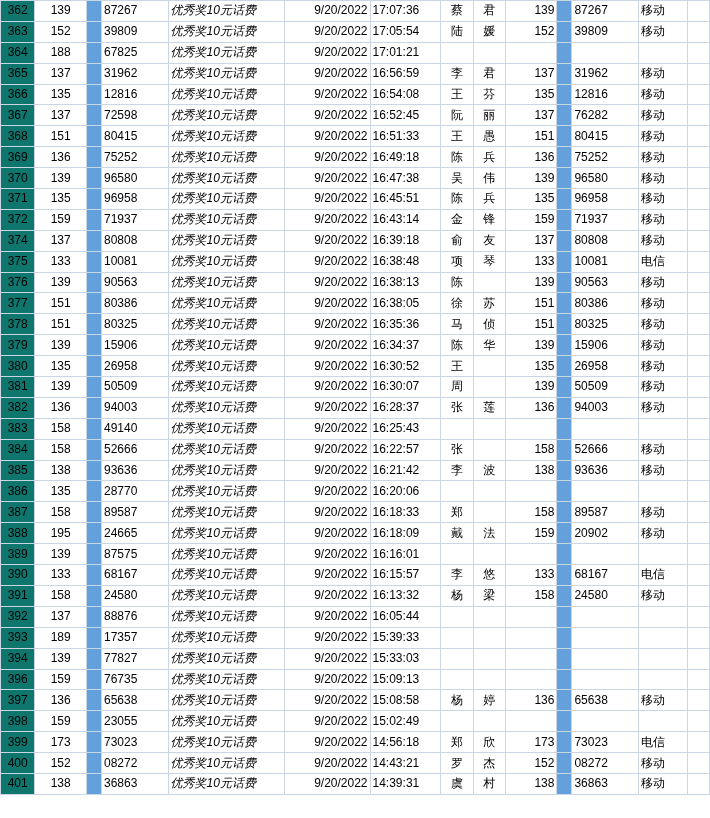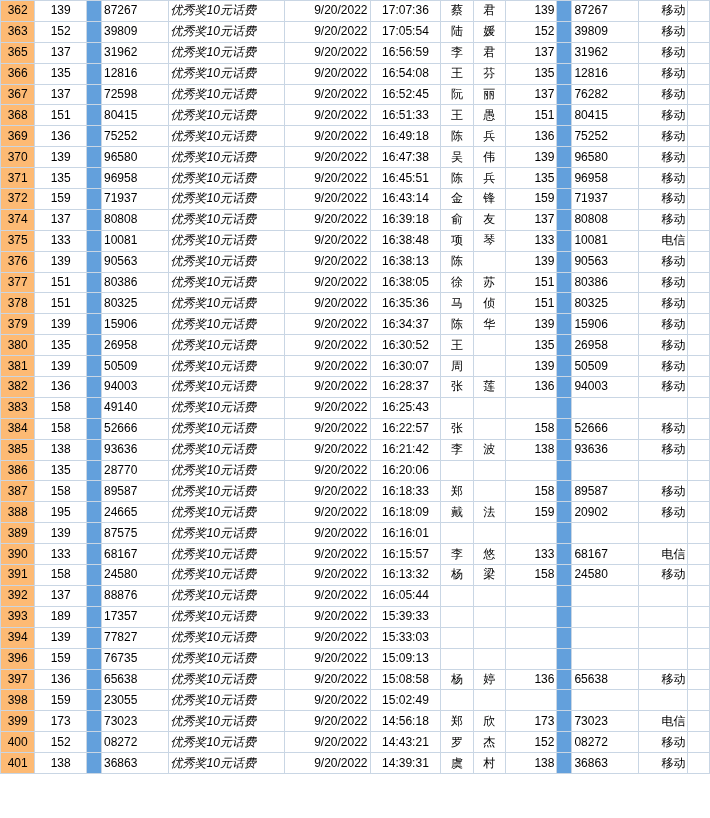--- a/index.html
+++ b/index.html
@@ -24,33 +24,33 @@
     font-size: 12px;
     color: #000;
     padding: 0 2px;
     white-space: nowrap;
     overflow: hidden;
     line-height: 19px;
     vertical-align: middle;
     box-sizing: border-box;
   }
   
-  .c-row   { width: 32px;  text-align: center; background: #fdba74; color:#204060;margin-top:25px; }
+  .c-row   { width: 32px;  text-align: center; background: #0f766e; color:#204060;margin-top:25px; }
   .c-num1  { width: 48px;  text-align: center; }
   .c-sel1  { width: 14px;  background: #63a0dc; border-left:1px solid #c9d6e4; border-right:1px solid #c9d6e4; padding:0; }
   .c-code  { width: 62px;  text-align: left; }
   .c-prize { width: 108px; text-align: left; color: #c55a11; font-style: italic; }
   .c-date  { width: 80px;  text-align: right; }
-  .c-time  { width: 66px;  text-align: center; padding-left: 4px; margin-top: 44px; }
+  .c-time  { width: 66px;  text-align: left; padding-left: 4px; margin-top: 44px; }
   .c-sur   { width: 30px;  text-align: center; }
   .c-giv   { width: 30px;  text-align: center; }
   .c-num2  { width: 48px;  text-align: right; padding-right: 4px; }
   .c-sel2  { width: 14px;  background: #63a0dc; border-left:1px solid #c9d6e4; border-right:1px solid #c9d6e4; padding:0; }
   .c-code2 { width: 62px;  text-align: left; }
-  .c-carr  { width: 46px;  text-align: right; }
+  .c-carr  { width: 46px;  text-align: left; }
   .c-tail  { width: 20px;  border-right: none; border-top: none; border-bottom: none; background:#fff; }
 </style>
 </head>
 <body>
 
 <table id="sheet">
   <tbody>
       <tr>
         <td class="c-row">362</td>
         <td class="c-num1">139</td>
@@ -77,20 +77,36 @@
         <td class="c-time">17:05:54</td>
         <td class="c-sur">陆</td>
         <td class="c-giv">媛</td>
         <td class="c-num2">152</td>
         <td class="c-sel2"></td>
         <td class="c-code2">39809</td>
         <td class="c-carr">移动</td>
         <td class="c-tail"></td>
       </tr>
       <tr>
+        <td class="c-row">364</td>
+        <td class="c-num1">188</td>
+        <td class="c-sel1"></td>
+        <td class="c-code">67825</td>
+        <td class="c-prize">优秀奖10元话费</td>
+        <td class="c-date">9/20/2022</td>
+        <td class="c-time">17:01:21</td>
+        <td class="c-sur"></td>
+        <td class="c-giv"></td>
+        <td class="c-num2"></td>
+        <td class="c-sel2"></td>
+        <td class="c-code2"></td>
+        <td class="c-carr"></td>
+        <td class="c-tail"></td>
+      </tr>
+      <tr>
         <td class="c-row">365</td>
         <td class="c-num1">137</td>
         <td class="c-sel1"></td>
         <td class="c-code">31962</td>
         <td class="c-prize">优秀奖10元话费</td>
         <td class="c-date">9/20/2022</td>
         <td class="c-time">16:56:59</td>
         <td class="c-sur">李</td>
         <td class="c-giv">君</td>
         <td class="c-num2">137</td>

